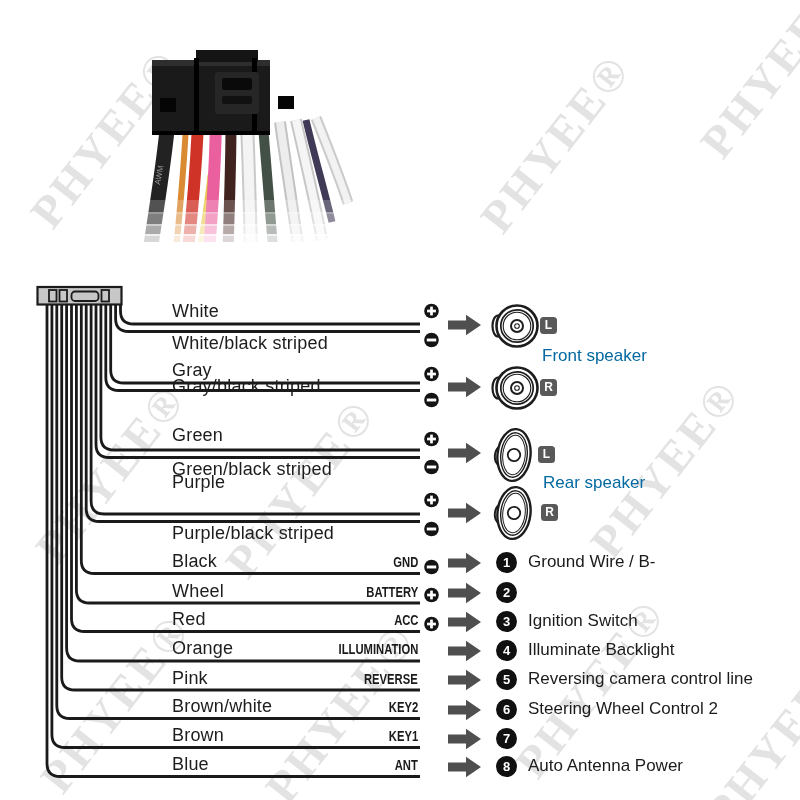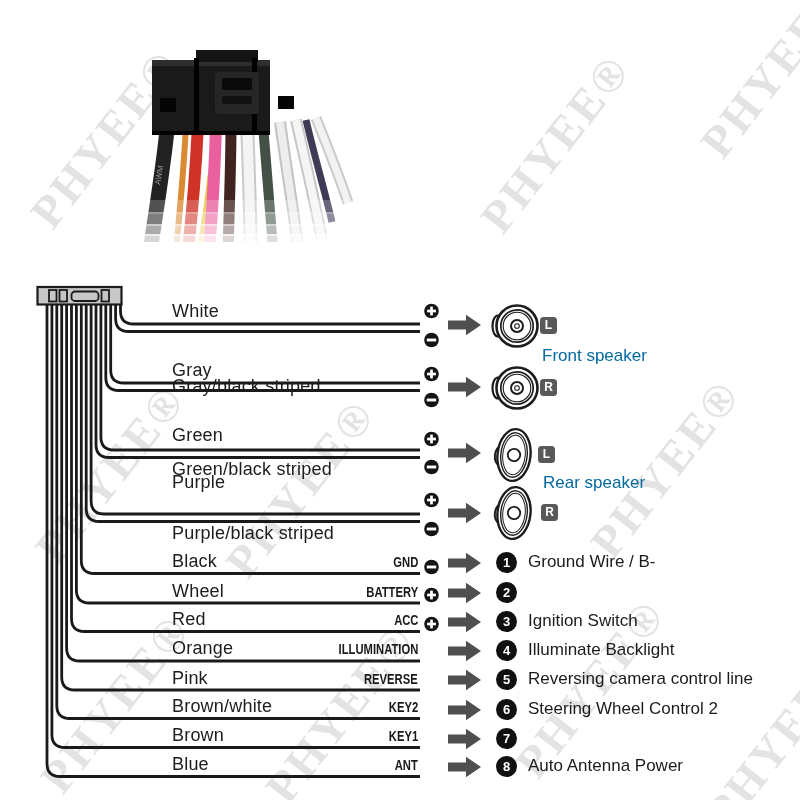--- a/index.html
+++ b/index.html
@@ -201,20 +201,21 @@
     <g transform="translate(514,513) rotate(6)" stroke="#1d1d1d" fill="#fff">
       <ellipse cx="-14" cy="2" rx="5" ry="9" stroke-width="2"></ellipse>
       <ellipse rx="16.5" ry="26" stroke-width="2.4"></ellipse>
         <ellipse rx="13.2" ry="22.3" stroke-width="1.4" fill="none"></ellipse>
       <ellipse rx="11.2" ry="19.8" stroke-width="1" fill="none"></ellipse>
         <circle r="6.2" stroke-width="1.8"></circle>
     </g>
   </svg>
 
   <div class="wlabel" style="top:301px">White</div>
+  <div class="wlabel" style="top:333px">White/black striped</div>
   <div class="wlabel" style="top:360px">Gray</div>
   <div class="wlabel" style="top:376px">Gray/black striped</div>
   <div class="wlabel" style="top:425px">Green</div>
   <div class="wlabel" style="top:459px">Green/black striped</div>
   <div class="wlabel" style="top:472px">Purple</div>
   <div class="wlabel" style="top:523px">Purple/black striped</div>
   <div class="wlabel" style="top:551px">Black</div>
   <div class="wlabel" style="top:581px">Wheel</div>
   <div class="wlabel" style="top:609px">Red</div>
   <div class="wlabel" style="top:638px">Orange</div>

